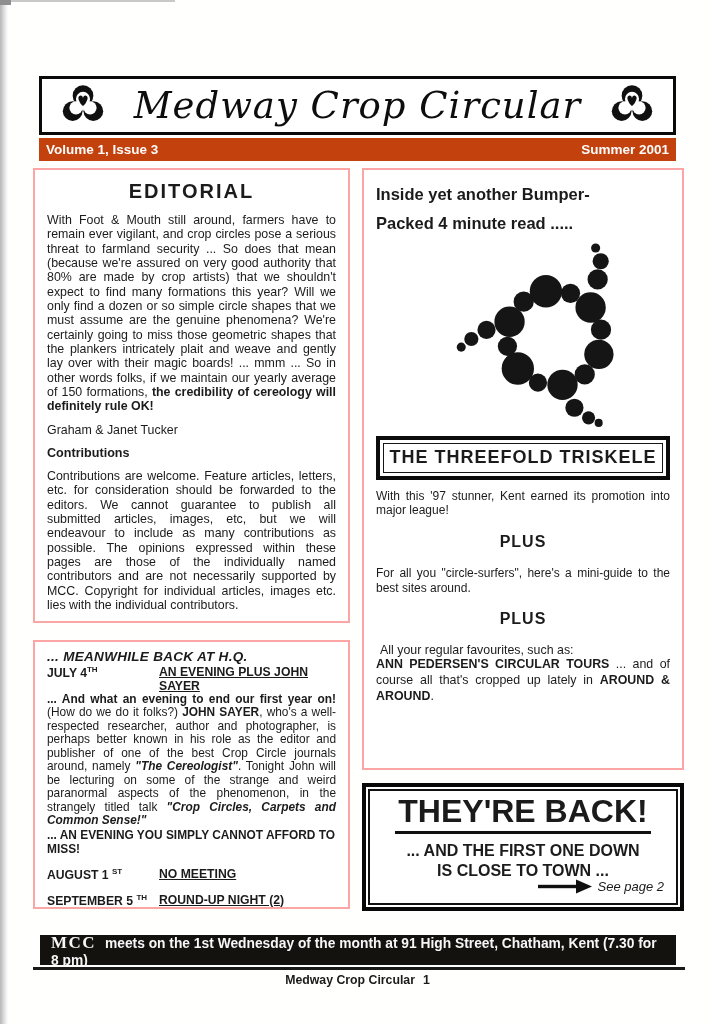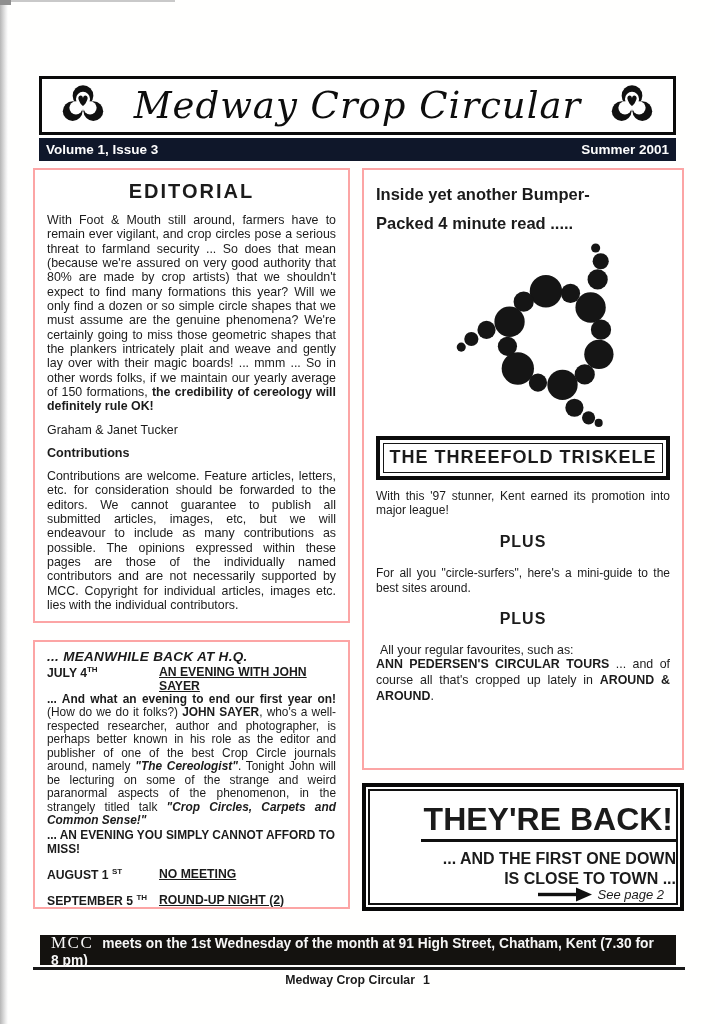--- a/index.html
+++ b/index.html
@@ -15,21 +15,21 @@
   .scan-top { position:absolute; left:0; top:0; width:175px; height:2px; background:#c9c9c9; }
   .scan-corner { position:absolute; left:0; top:0; width:11px; height:5px; background:#8f8f8f; }
 
   
   .masthead { position:absolute; left:39px; top:76px; width:637px; }
   .masthead-box { border:3px solid #0a0a0a; height:59px; background:#fff;
     display:flex; align-items:center; justify-content:space-between; padding:0 16px; }
   .newsletter-title { font-family:"DejaVu Serif", serif; font-style:italic;
     font-size:37px; letter-spacing:1px; color:#0d0d0d; white-space:nowrap; }
   .trefoil { width:50px; height:47px; flex:none; }
-  .issue-bar { margin-top:3px; height:23px; background:#0f172a; color:#fdfdfd;
+  .issue-bar { margin-top:3px; height:23px; background:#c2410c; color:#fdfdfd;
     display:flex; align-items:center; justify-content:space-between;
     padding:0 7px; font-weight:bold; font-size:13.5px; }
 
   
   .box { background:#fff; border:2px solid #fca5a5; padding:8px 12px; overflow:hidden; }
 
   
   .col-left { position:absolute; left:33px; top:168px; width:317px; }
   .box-editorial { height:455px; }
   .editorial-title { text-align:center; font-weight:bold; font-size:20px;
@@ -57,42 +57,42 @@
   .diagram { display:block; margin:3px 0 0 60px; }
   .feature { border:4px solid #0c0c0c; padding:3px; margin-top:3px; }
   .feature-inner { border:1px solid #161616; text-align:center; font-weight:bold;
     font-size:18px; letter-spacing:1px; padding:3px 0 4px; }
   .caption { font-size:12px; line-height:1.22; text-align:justify; margin:9px 0 0; }
   .plus { font-weight:bold; font-size:16px; text-align:center; letter-spacing:1px; margin:15px 0; }
   .fav-intro { font-size:12.4px; margin:13px 4px 0; }
   .fav-body { font-size:12.4px; line-height:1.28; text-align:justify; margin:0; }
 
   .box-tb { margin-top:13px; height:128px; border:4px solid #080808; padding:2px; background:#fff; }
-  .tb-inner { border:2px solid #101010; height:100%; text-align:right; padding-top:12px; }
+  .tb-inner { border:2px solid #101010; height:100%; text-align:center; padding-top:4px; }
   .tb-title { font-size:32px; font-weight:bold; line-height:1.05; }
   .tb-title span { display:inline-block; border-bottom:3px solid #101010; padding:0 3px 2px; }
   .tb-line { font-weight:bold; font-size:16px; line-height:1.3; }
   .tb-line-first { margin-top:7px; }
   .tb-seerow { display:flex; justify-content:flex-end; align-items:center;
     gap:5px; padding-right:12px; margin-top:-3px; }
   .see-note { font-style:italic; font-size:13px; }
 
   
   .meeting-bar { position:absolute; left:40px; top:935px; width:636px; height:30px;
     background:#14120f; color:#f6f6f6; display:flex; align-items:center;
     padding:0 11px; font-weight:bold; font-size:13.8px; }
   .footer-rule { position:absolute; left:33px; top:967px; width:652px; height:3px; background:#191919; }
   .page-footer { position:absolute; left:0; top:973px; width:715px; text-align:center;
     font-weight:bold; font-size:12.3px; }
   .page-footer .num { margin-left:8px; }
 
   
   .rb { font-weight:bold; }
   .ri { font-style:italic; }
-  .rm { font-family:"Liberation Serif", serif; font-weight:400; font-size:17px;
+  .rm { font-family:"Liberation Serif", serif; font-weight:700; font-size:17px;
         letter-spacing:1.5px; margin-right:5px; }
 </style>
 </head>
 <body>
 
 <div id="page">
 
   <div class="scan-left"></div>
   <div class="scan-top"></div>
   <div class="scan-corner"></div>
@@ -135,21 +135,21 @@
       <p class="body-text plain"><span>Contributions to: </span></p>
 
     </div>
 
     <div class="box box-hq">
       <div class="hq-title">... MEANWHILE BACK AT H.Q.</div>
 
       <div class="event">
         <div class="event-head">
           <span class="event-date"><span>JULY 4</span><span class="sup">TH</span></span>
-          <span class="event-title">AN EVENING WITH JOHN SAYER</span>
+          <span class="event-title">AN EVENING PLUS JOHN SAYER</span>
         </div>
         <p class="event-body"><span class="rb">... And what an evening to end our first year on!</span><span>  (How do we do it folks?)   </span><span class="rb">JOHN SAYER</span><span>, who's a well-respected researcher, author and photographer, is perhaps better known in his role as the editor and publisher of one of the best Crop Circle journals around, namely </span><span class="rb ri">"The Cereologist"</span><span>.  Tonight John will be lecturing on some of the strange and weird paranormal aspects of the phenomenon, in the strangely titled talk </span><span class="rb ri">"Crop Circles, Carpets and Common Sense!"</span></p>
         <p class="event-footer">... AN EVENING YOU SIMPLY CANNOT AFFORD TO MISS!</p>
       </div>
 
       <div class="event">
         <div class="event-head">
           <span class="event-date"><span>AUGUST 1</span> <span class="sup">ST</span></span>
           <span class="event-title">NO MEETING</span>
         </div>

